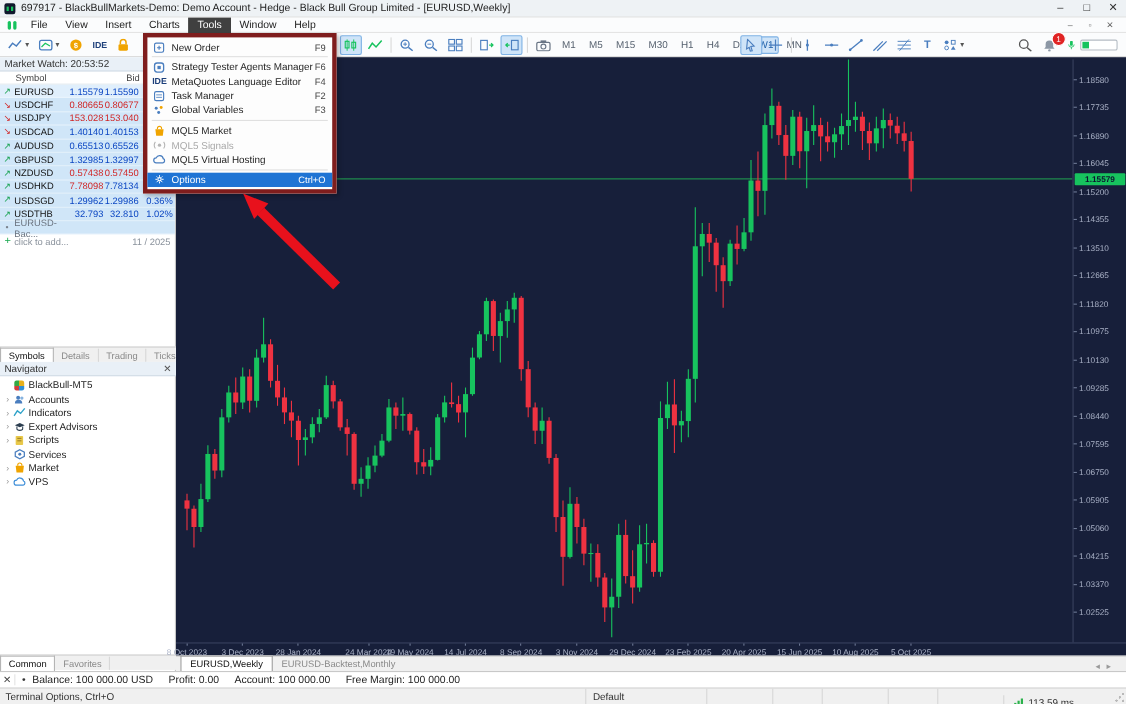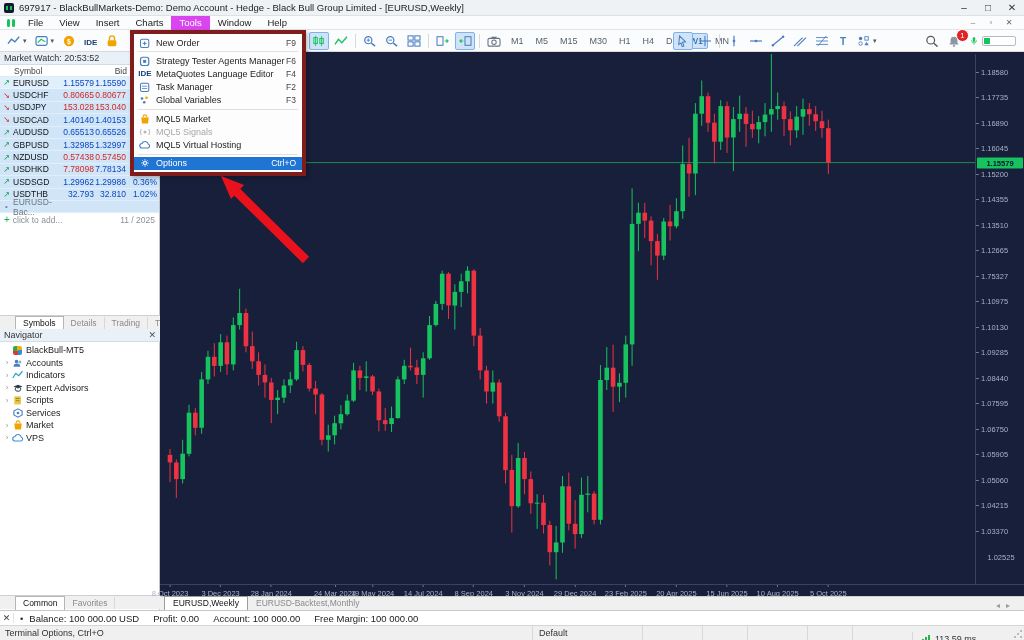--- a/index.html
+++ b/index.html
@@ -12,21 +12,21 @@
   .app-icon::after{content:"";position:absolute;left:2px;top:3px;width:2px;height:4px;background:#17c35e;box-shadow:4px 0 0 #17c35e;}
   .title-text{font-size:9.5px;color:#222;}
   .win-btns{margin-left:auto;display:flex;}
   .win-btn{width:24px;height:16px;text-align:center;line-height:15px;font-size:10px;color:#333;}
 
   
   .menubar{position:absolute;left:0;top:16px;width:1024px;height:14px;background:#fbfcfd;display:flex;align-items:center;border-bottom:1px solid #e4e4e4;}
   .mt5logo{width:16px;height:12px;position:relative;margin-left:4px;}
   .mt5logo::after{content:"";position:absolute;left:3px;top:2px;width:3px;height:8px;border-radius:2px;background:#17c35e;box-shadow:5px 0 0 #17c35e;}
   .menu-item{padding:0 8px;height:14px;line-height:14px;font-size:9.5px;color:#222;}
-  .menu-item.active{background:#d946ef;color:#fff;}
+  .menu-item.active{background:#404040;color:#fff;}
   .child-controls{margin-left:auto;margin-right:6px;display:flex;color:#666;}
   .child-btn{width:18px;text-align:center;font-size:8px;line-height:13px;}
 
   
   .toolbar{position:absolute;left:0;top:30px;width:1024px;height:22px;background:#fbfcfd;border-bottom:1px solid #d9d9d9;}
   .tbgroup{position:absolute;top:0;height:22px;display:flex;align-items:center;}
   .tbtn{height:18px;min-width:18px;margin:0 1px;border:1px solid transparent;border-radius:2px;display:flex;align-items:center;justify-content:center;padding:0 2px;}
   .tbtn.active{background:#cfe4f8;border-color:#7fb2e5;}
   .tbtn svg{display:block;}
   .tbsep{width:1px;height:14px;background:#d9d9d9;margin:0 3px;}
@@ -51,21 +51,21 @@
   .mw-row .arr{width:13px;text-align:center;font-size:8px;}
   .mw-row .sym{width:47px;color:#111;}
   .mw-row .bid{width:34px;text-align:right;}
   .mw-row .ask{width:32px;text-align:right;}
   .mw-row .chg{flex:1;text-align:right;padding-right:2px;}
   .tone-blue{color:#0b46c2;} .tone-red{color:#d02525;} .tone-grey{color:#7a828c;}
   .arr-up{color:#13a04c;} .arr-down{color:#d02525;}
   .mw-footer{display:flex;height:13px;align-items:center;font-size:8.5px;color:#8a929c;padding:0 4px;}
   .mw-footer .plus{color:#17a84e;margin-right:3px;font-size:10px;}
   .mw-footer .count{margin-left:auto;}
-  .ptabs{position:absolute;left:0;width:168px;height:14px;display:flex;background:#f0f0f0;border-top:1px solid #cfcfcf;font-size:8.5px;color:#8a8a8a;align-items:flex-end;padding-left:15px;}
+  .ptabs{position:absolute;left:0;width:168px;height:14px;display:flex;background:#f0f0f0;border-top:1px solid #cfcfcf;font-size:8.5px;color:#8a8a8a;align-items:flex-end;}
   .ptab{padding:1px 7px 1px;border-right:1px solid #d8d8d8;}
   .ptab.active{background:#fff;color:#111;border:1px solid #b5b5b5;border-bottom:none;margin-bottom:-1px;padding-bottom:2px;}
   .nav-item{display:flex;align-items:center;height:12.5px;font-size:9px;color:#222;padding-left:3px;}
   .nav-item .exp{width:8px;color:#999;font-size:8px;text-align:center;}
   .nav-item .nicon{width:13px;text-align:center;margin-right:2px;display:flex;justify-content:center;}
 
   
   .chart-area{position:absolute;left:160px;top:52px;width:864px;height:558px;background:#171f3a;}
   #plot{position:absolute;left:2px;top:2px;}
   .price-axis{position:absolute;left:815px;top:2px;width:49px;height:530px;border-left:1px solid #39425f;}
@@ -813,21 +813,21 @@
         <div class="ptick" style="top: 171.1px;">
           <i></i>
           <span>1.13510</span>
         </div>
         <div class="ptick" style="top: 196.6px;">
           <i></i>
           <span>1.12665</span>
         </div>
         <div class="ptick" style="top: 222.2px;">
           <i></i>
-          <span>1.75327</span>
+          <span>1.11820</span>
         </div>
         <div class="ptick" style="top: 247.7px;">
           <i></i>
           <span>1.10975</span>
         </div>
         <div class="ptick" style="top: 273.2px;">
           <i></i>
           <span>1.10130</span>
         </div>
         <div class="ptick" style="top: 298.7px;">
@@ -855,21 +855,21 @@
           <span>1.05060</span>
         </div>
         <div class="ptick" style="top: 451.8px;">
           <i></i>
           <span>1.04215</span>
         </div>
         <div class="ptick" style="top: 477.3px;">
           <i></i>
           <span>1.03370</span>
         </div>
-        <div class="ptick" style="top: 502.9px; flex-direction: column;">
+        <div class="ptick" style="top: 502.9px;">
           <i></i>
           <span>1.02525</span>
         </div>
         <div class="plabel" style="top: 108.6px; background: rgb(23, 195, 94); color: rgb(13, 21, 48);">1.15579</div>
       </div>
     <div class="time-axis" id="time-axis">
         <div class="dtick" style="left: 10px;"><i></i><span>8 Oct 2023</span></div>
         <div class="dtick" style="left: 60.6px;"><i></i><span>3 Dec 2023</span></div>
         <div class="dtick" style="left: 111.3px;"><i></i><span>28 Jan 2024</span></div>
         <div class="dtick" style="left: 175px;"><i></i><span>24 Mar 2024</span></div>

